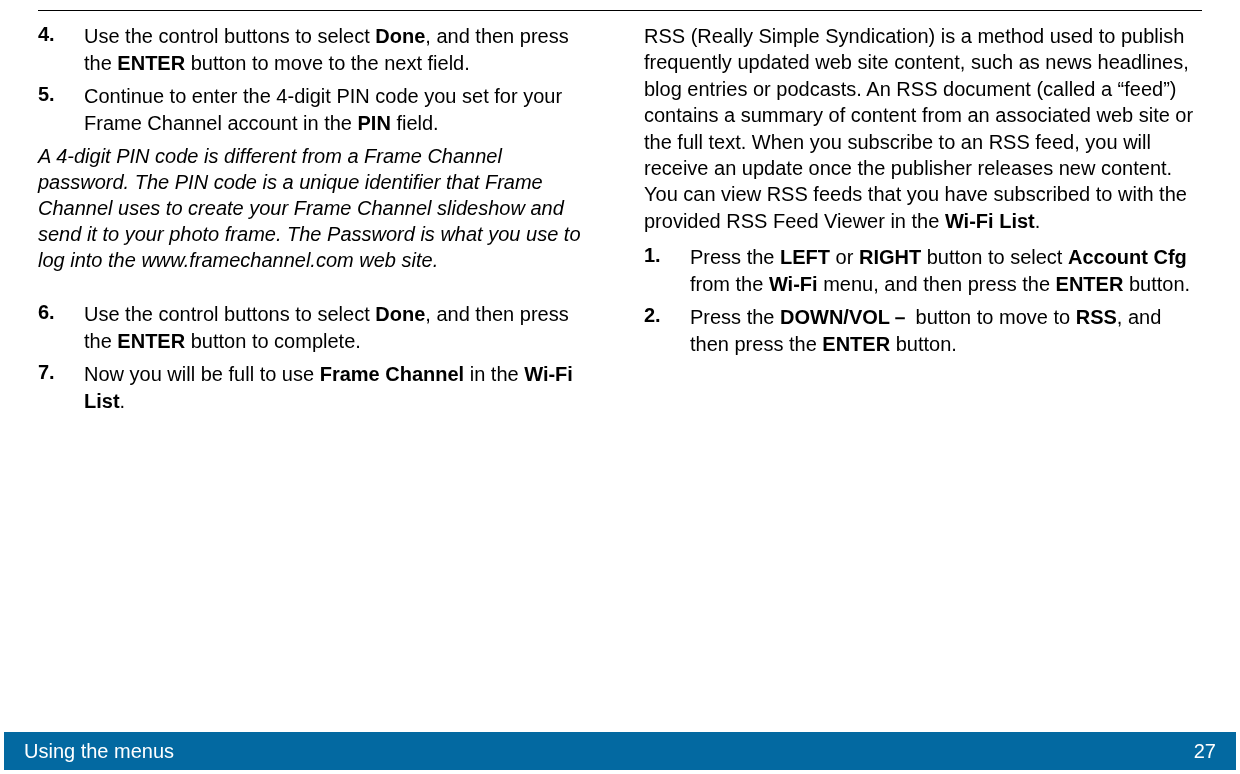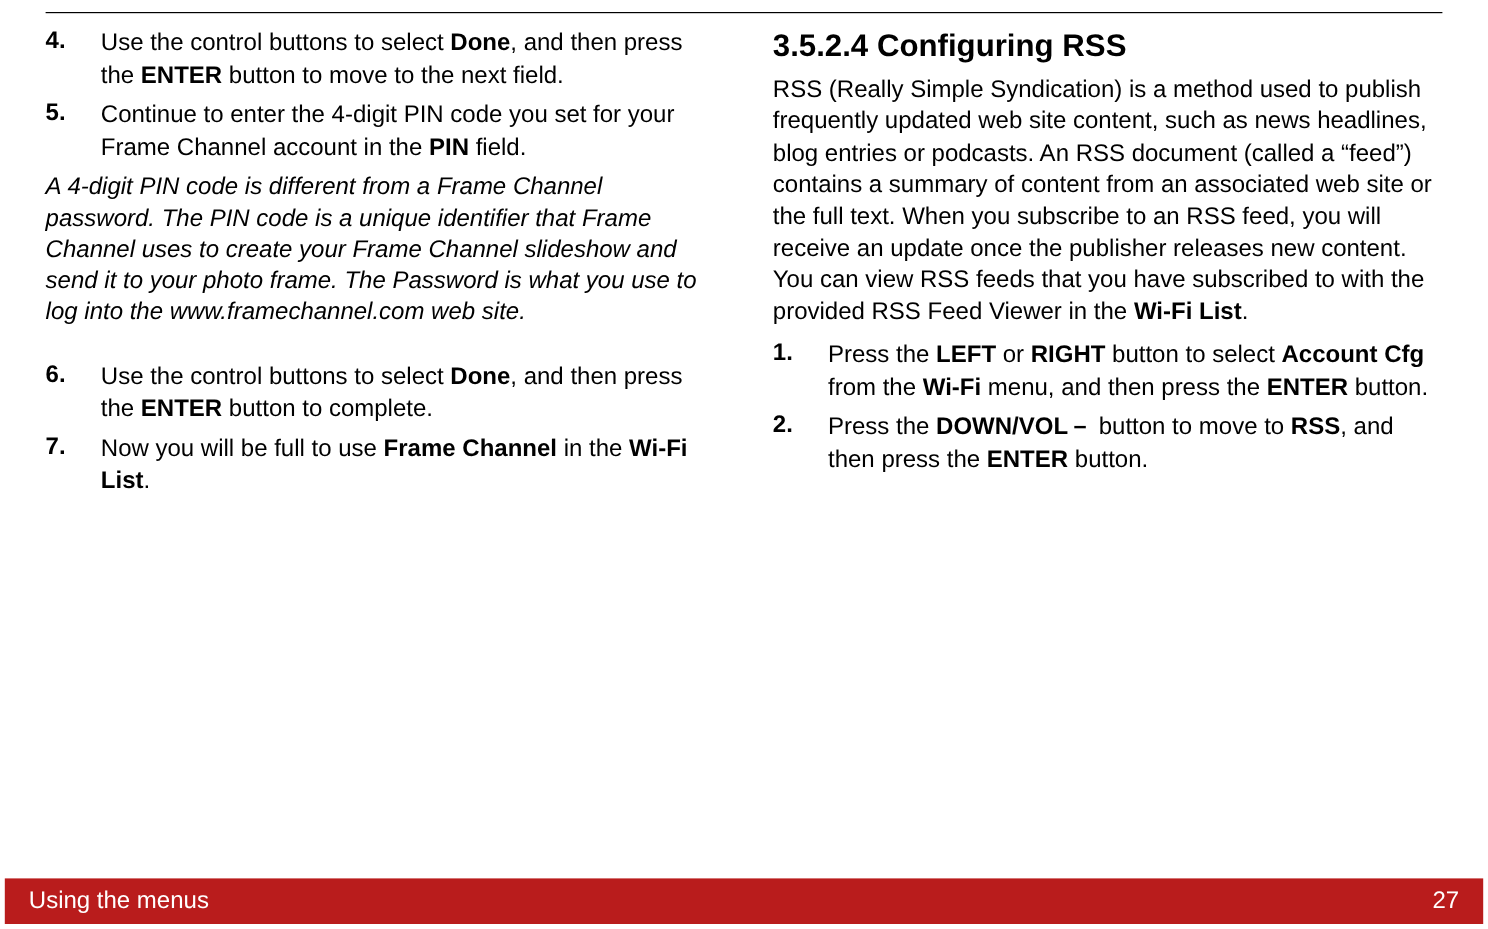--- a/index.html
+++ b/index.html
@@ -69,21 +69,21 @@
       font-size: 20px;
       line-height: 1.32;
       margin-bottom: 10px;
     }
     .footer {
       position: absolute;
       bottom: 4px;
       left: 4px;
       right: 4px;
       height: 38px;
-      background: #b91c1c;
+      background: #0369a1;
       color: #fff;
       display: flex;
       align-items: center;
       justify-content: space-between;
       padding: 0 20px;
       font-size: 20px;
     }
   </style>
 </head>
 <body>
@@ -121,21 +121,20 @@
         <div class="num">7.</div>
         <div class="item-text">
           <span>Now you will be full to use </span><span class="bold">Frame Channel</span><span> in the </span><span class="bold">Wi-Fi List</span><span>.</span>
         </div>
       </div>
 
     </div>
 
     <div class="col">
 
-      <div class="section-heading">3.5.2.4 Configuring RSS</div>
 
       <div class="body-para">
         <span>RSS (Really Simple Syndication) is a method used to publish frequently updated web site content, such as news headlines, blog entries or podcasts. An RSS document (called a “feed”) contains a summary of content from an associated web site or the full text. When you subscribe to an RSS feed, you will receive an update once the publisher releases new content. You can view RSS feeds that you have subscribed to with the provided RSS Feed Viewer in the </span><span class="bold">Wi-Fi List</span><span>.</span>
       </div>
 
       <div class="numbered-item">
         <div class="num">1.</div>
         <div class="item-text">
           <span>Press the </span><span class="bold">LEFT</span><span> or </span><span class="bold">RIGHT</span><span> button to select </span><span class="bold">Account Cfg</span><span> from the </span><span class="bold">Wi-Fi</span><span> menu, and then press the </span><span class="bold">ENTER</span><span> button.</span>
         </div>

